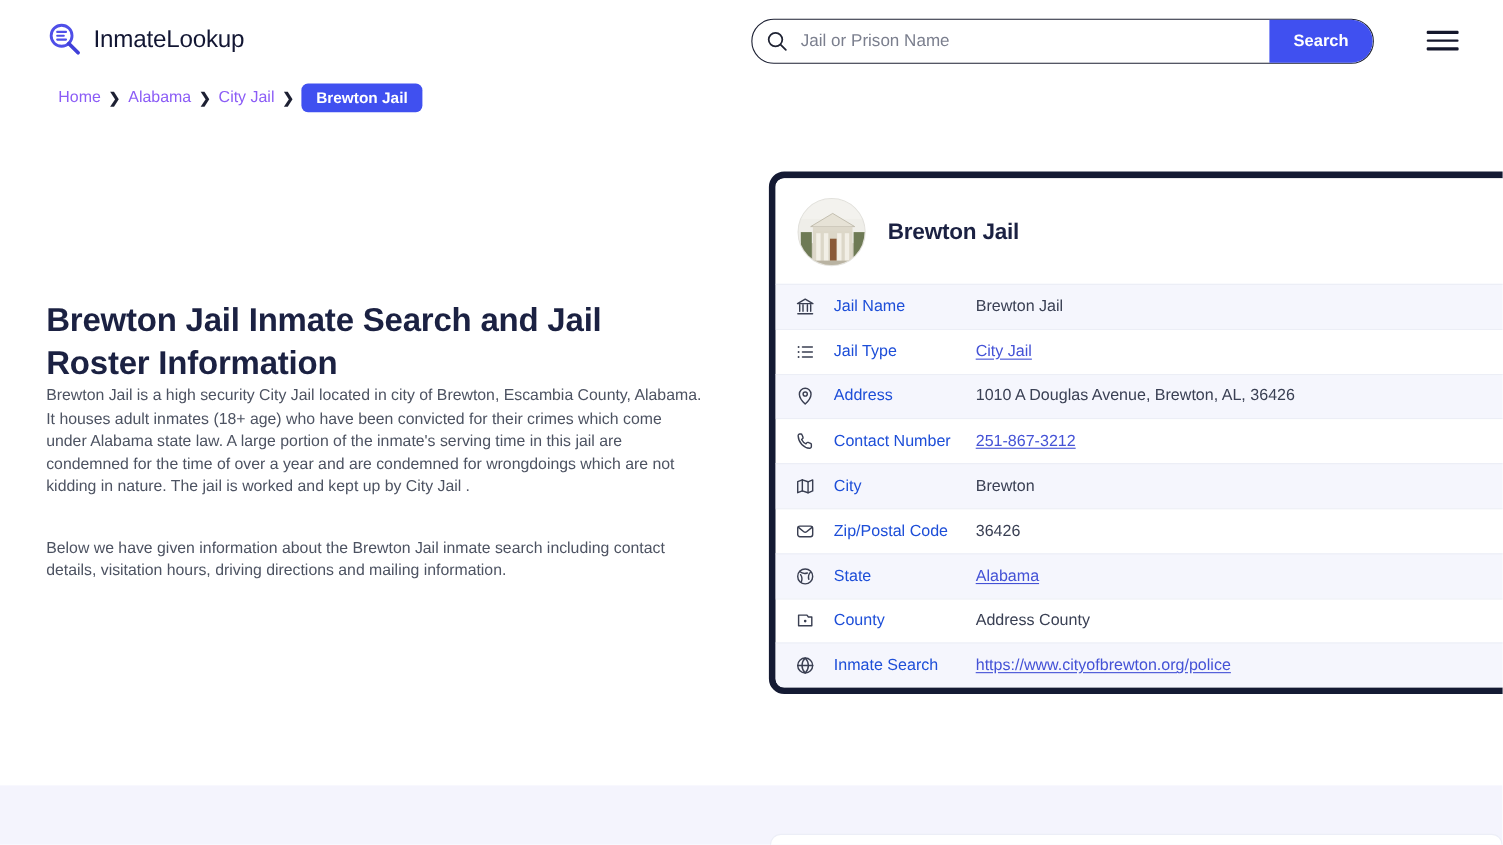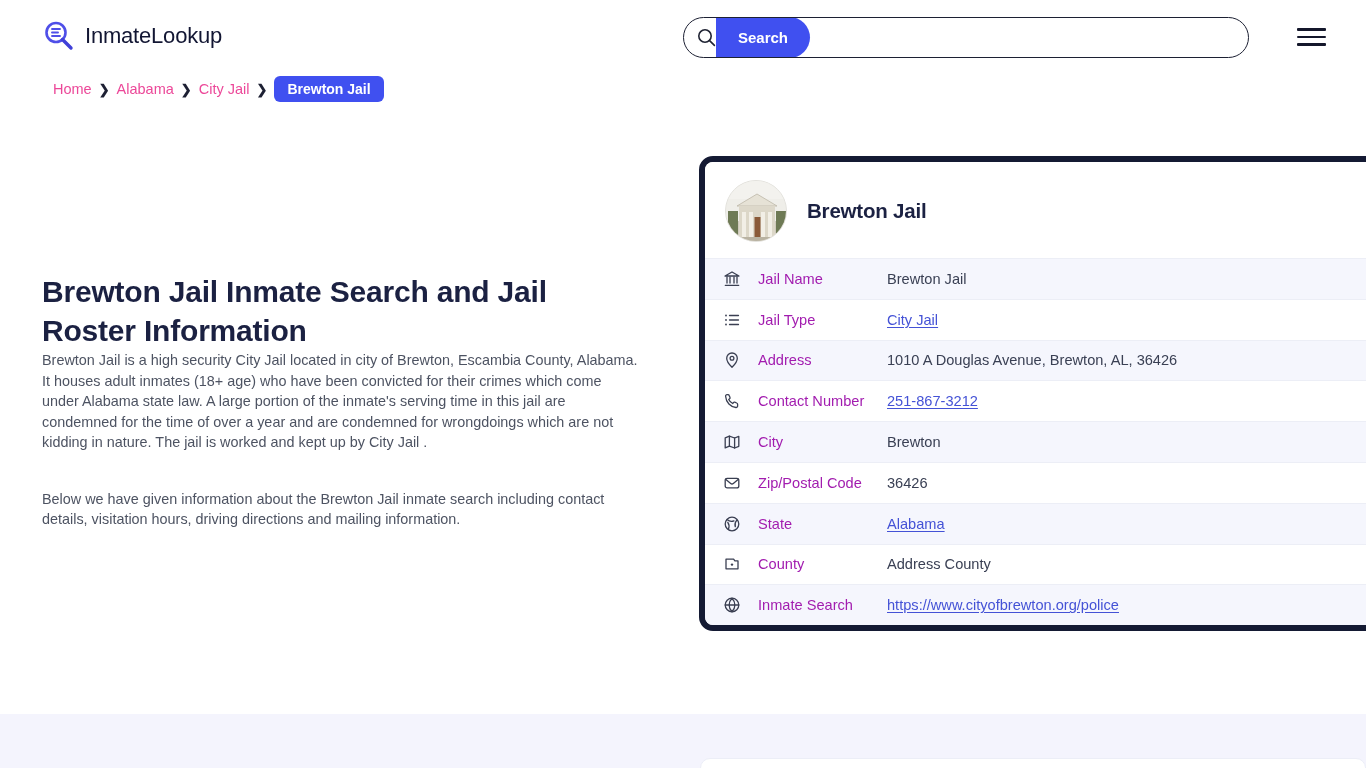--- a/index.html
+++ b/index.html
@@ -68,21 +68,21 @@
     background: #14172b; border-radius: 1px;
   }
 
   
   .breadcrumb {
     position: absolute; left: 53px; top: 76px;
     display: flex; align-items: center; gap: 7px;
     font-size: 14.5px;
   }
   .crumb {
-    color: #ec4899; text-decoration: none;
+    color: #8b5cf6; text-decoration: none;
     font-weight: 500; padding: 1px 0;
   }
   .crumb-sep { color: #1d2033; font-size: 13px; font-weight: 800; line-height: 1; }
   .crumb-current {
     background: #4050f0; color: #ffffff;
     font-weight: 700; font-size: 14px;
     padding: 5px 13px; border-radius: 6px;
     white-space: nowrap;
   }
 
@@ -132,21 +132,21 @@
     border-top: 1px solid #eceef6;
     font-size: 14.6px;
   }
   .info-row.alt { background: #f5f6fd; }
   .info-row .ricon {
     width: 18px; height: 18px; flex: 0 0 auto;
     margin-right: 17px; color: #3a3f52;
   }
   .info-row .ricon svg { display: block; width: 18px; height: 18px; }
   .rlabel {
-    color: #a21caf; flex: 0 0 auto;
+    color: #1d4ed8; flex: 0 0 auto;
     width: 129px; white-space: nowrap;
   }
   .rvalue { color: #3a4054; white-space: nowrap; }
   .rvalue a {
     color: #4452d6; text-decoration: underline;
     text-underline-offset: 2px;
   }
 
   
   .bottom-band {
@@ -180,20 +180,21 @@
     <span class="brand-text">InmateLookup</span>
   </a>
 
   <div class="searchbar">
     <span class="search-icon">
       <svg viewBox="0 0 19 19" xmlns="http://www.w3.org/2000/svg">
         <circle cx="8" cy="8" r="6.2" fill="none" stroke="#1f2333" stroke-width="1.6"></circle>
         <line x1="12.6" y1="12.6" x2="17.4" y2="17.4" stroke="#1f2333" stroke-width="1.6" stroke-linecap="round"></line>
       </svg>
     </span>
+    <input class="search-input" type="text" placeholder="Jail or Prison Name" style="">
     <button class="search-btn">Search</button>
   </div>
 
   <div class="hamburger">
     <span></span>
     <span></span>
     <span></span>
   </div>
 </div>
 

